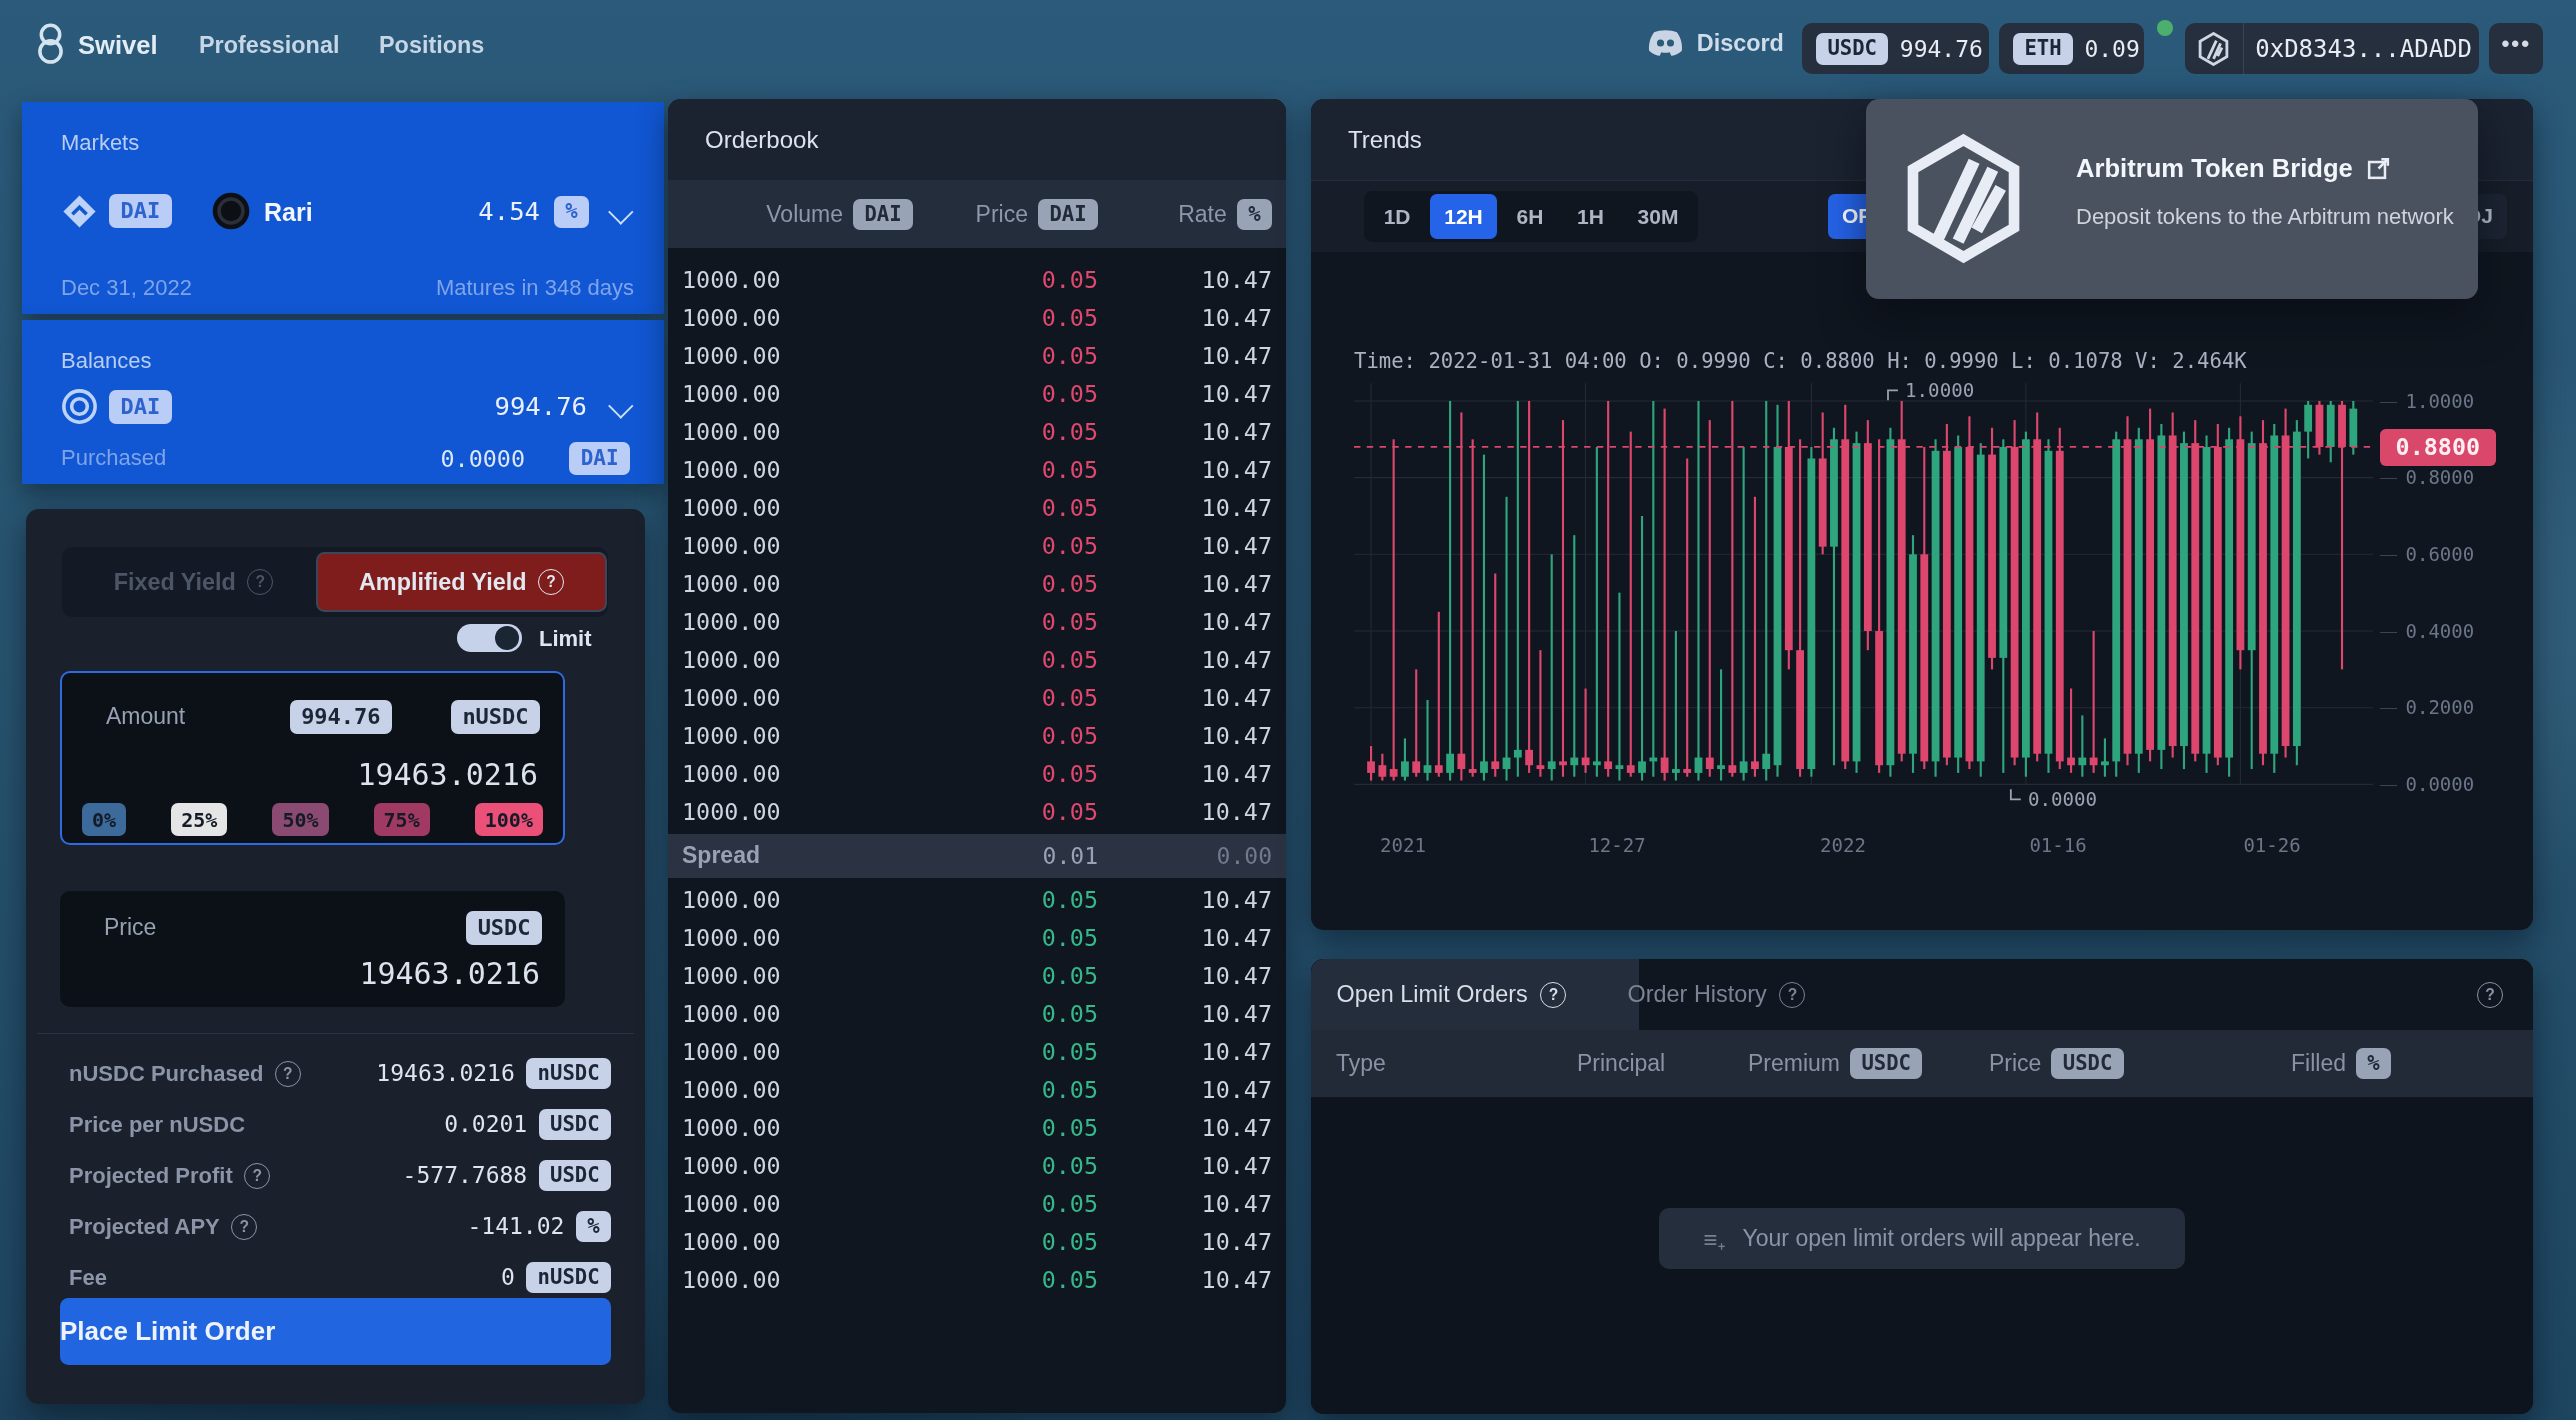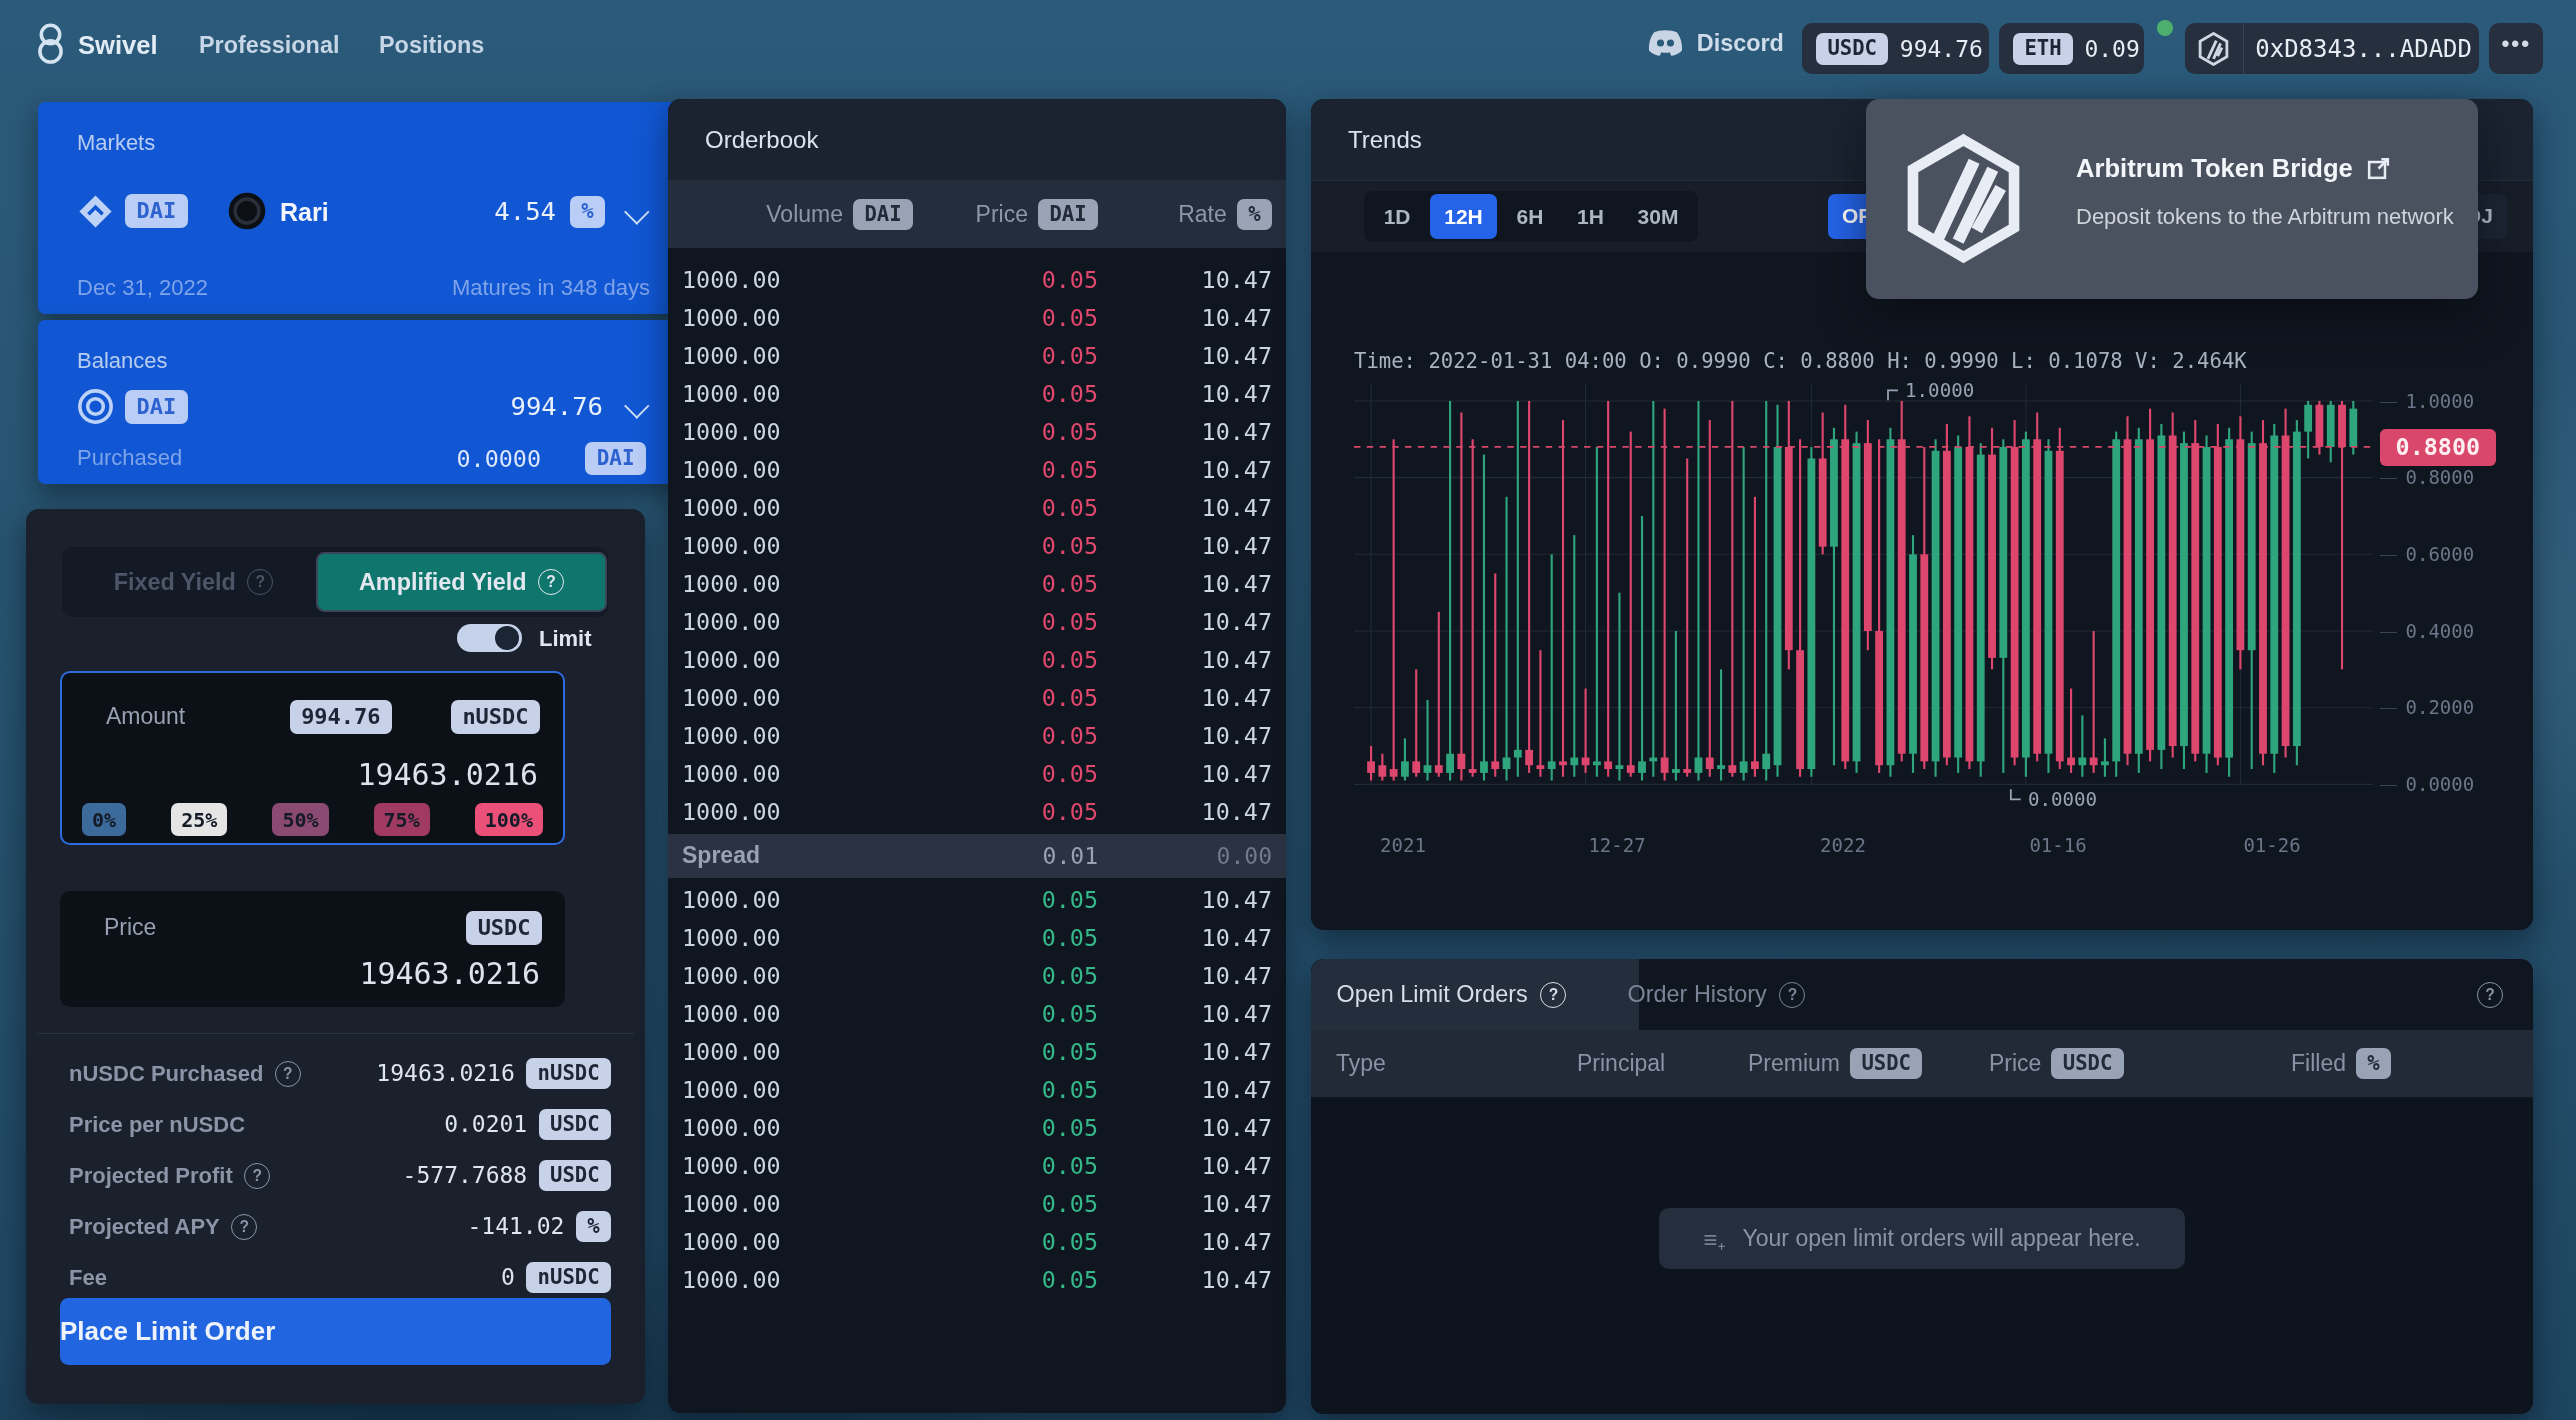--- a/index.html
+++ b/index.html
@@ -22,21 +22,21 @@
   .pill{position:absolute;top:23.4px;height:51px;background:#262f3d;border-radius:10px;
         display:flex;align-items:center;gap:11.4px;padding:0 14px;box-sizing:border-box;color:#e8ecf4;}
   .pill .val{font-size:23px;font-family:"DejaVu Sans Mono",monospace;}
   
   .panel{position:absolute;background:#10161f;border-radius:12.8px;
          box-shadow:0 11.4px 31px rgba(3,9,17,.45);overflow:hidden;}
   .phead{position:absolute;left:0;top:0;right:0;height:82px;background:#1b2330;
          display:flex;align-items:center;padding:0 37px;font-size:24px;color:#dde3ee;
          border-bottom:1.4px solid #242d3a;box-sizing:border-box;}
   
-  .bluecard{position:absolute;left:38px;width:642px;background:#1157d3;border-radius:7px;
+  .bluecard{position:absolute;left:22px;width:642px;background:#1157d3;border-radius:1px;
             box-shadow:0 10px 24px rgba(3,9,17,.4);color:#fff;}
   .bluecard .ct{position:absolute;left:39px;top:28px;font-size:22px;color:#b9cdf2;}
   .cdim{color:#7fa4ea;font-size:22px;}
   .chev{display:inline-block;width:15.6px;height:15.6px;border-right:2.8px solid #cfe0f6;
         border-bottom:2.8px solid #cfe0f6;transform:rotate(45deg);}
   
   #trade{position:absolute;left:26px;top:509px;width:619px;height:895px;background:#1a212d;
          border-radius:12.8px;box-shadow:0 11.4px 31px rgba(3,9,17,.45);}
   #yield-tabs{position:absolute;left:36px;top:38px;width:546px;height:70px;background:#141a25;
               border-radius:10px;}
@@ -174,21 +174,21 @@
     <span class="abs mono" style="right:139px;top:125px;font-size:23.4px;color:#dce7fa">0.0000</span>
     <span class="b blue abs" style="right:34px;top:122px;font-size:21px">DAI</span>
   </div>
 
   <div id="trade">
     <div id="yield-tabs">
       <div class="ytab" style="left:0;width:263px;color:#4d5668">
         <span>Fixed Yield</span>
         <span class="qi">?</span>
       </div>
-      <div class="ytab" style="left:254px;width:291px;height:60px;top:5px;background:#0f766e;
+      <div class="ytab" style="left:254px;width:291px;height:60px;top:5px;background:#7f1d1d;
            border:2.1px solid #3c4659;border-radius:8.5px;color:#e3e8f0">
         <span>Amplified Yield</span>
         <span class="qi">?</span>
       </div>
     </div>
 
     <div class="abs" style="left:431px;top:115px;width:65px;height:28px;background:#c6d2ea;border-radius:15.6px">
       <div style="position:absolute;right:2.8px;top:2.1px;width:24px;height:24px;border-radius:50%;background:#1b2634"></div>
     </div>
     <span class="abs" style="left:513px;top:117px;font-size:22px;font-weight:bold;color:#dfe6f0">Limit</span>

